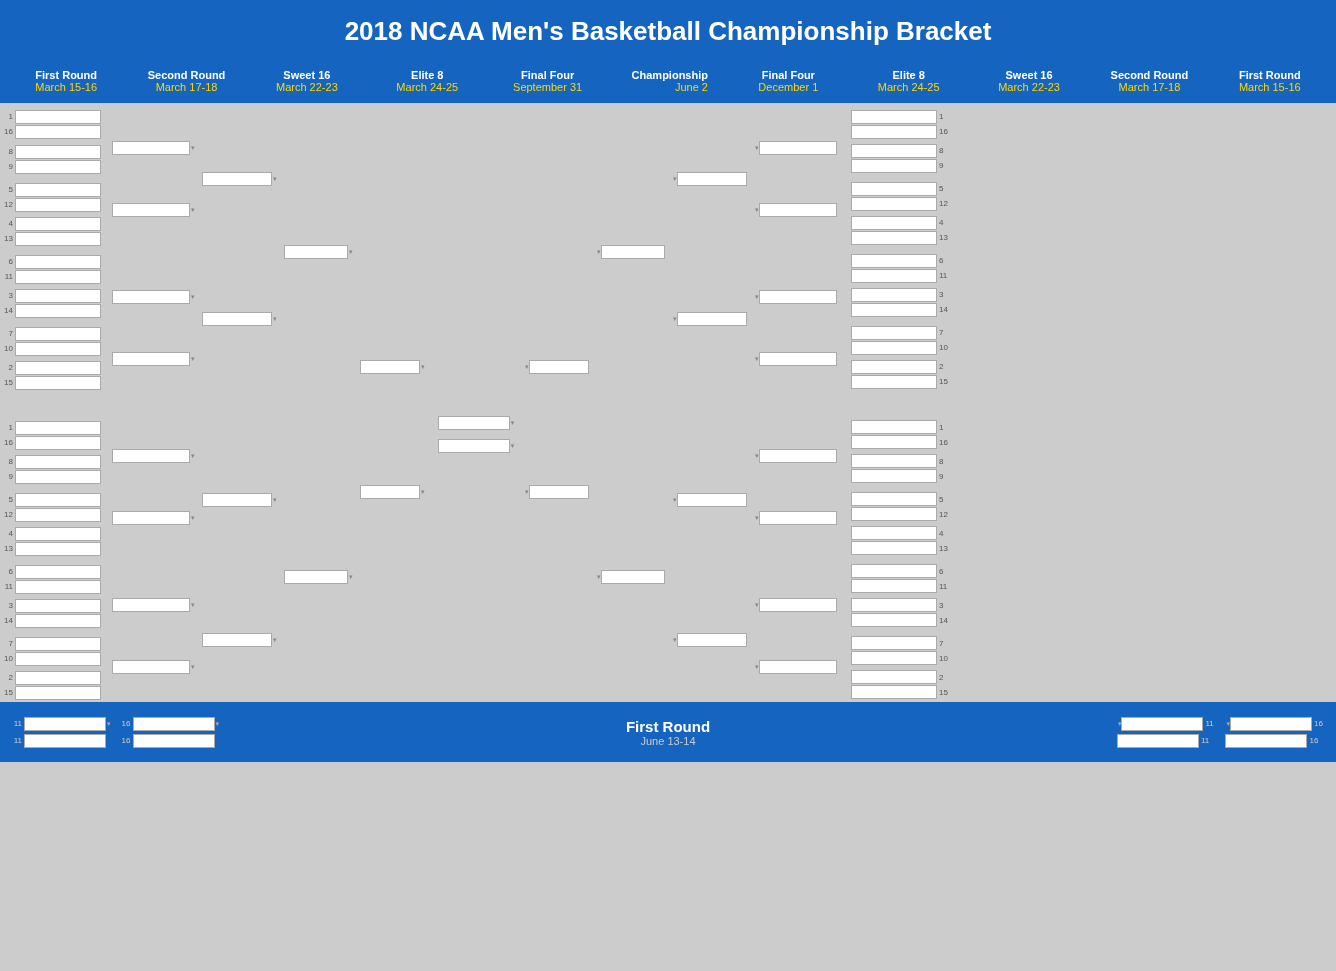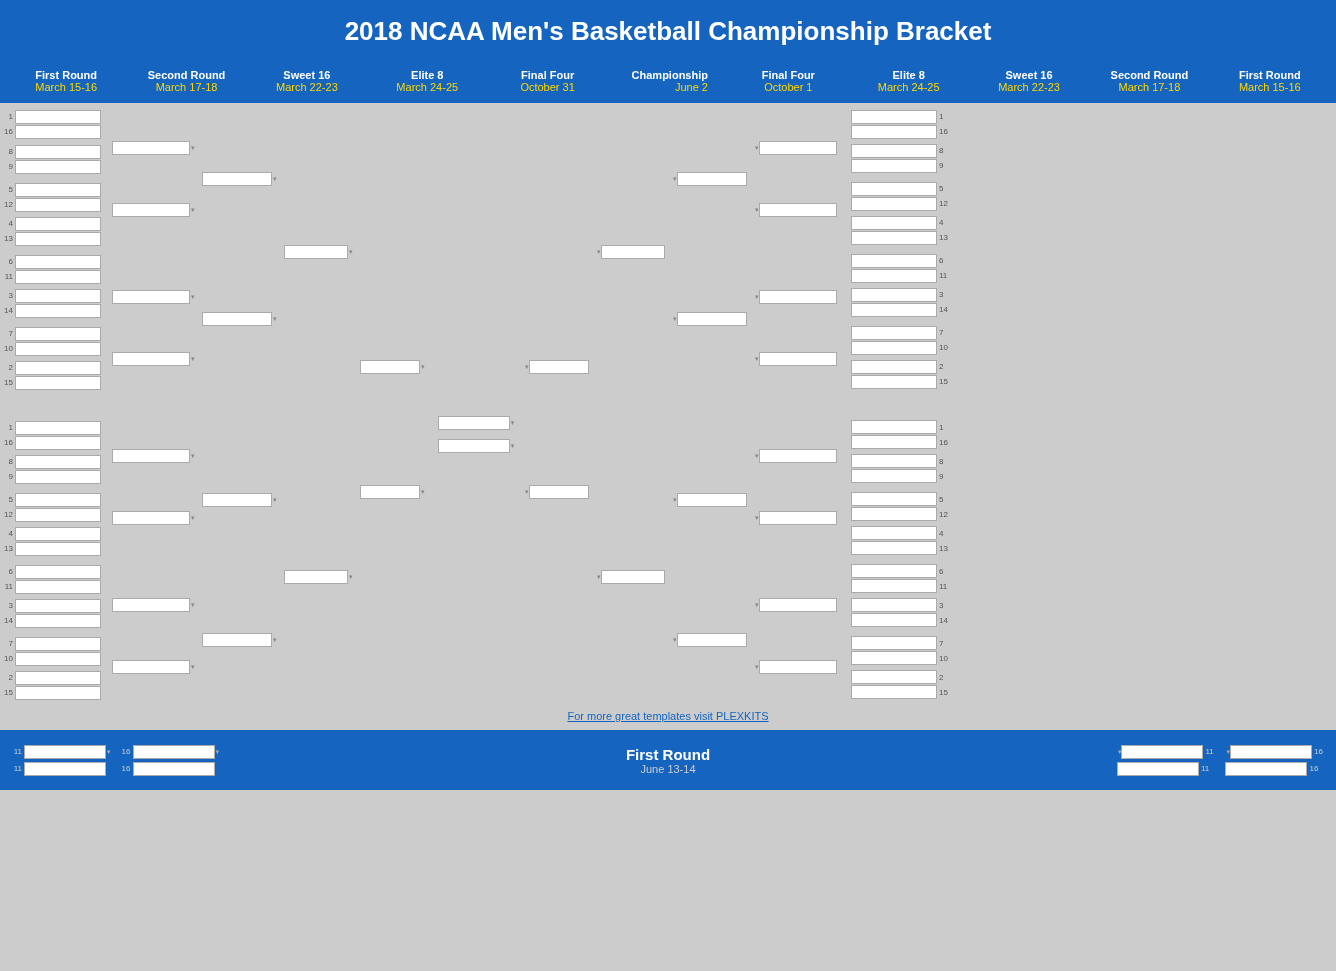--- a/index.html
+++ b/index.html
@@ -60,29 +60,29 @@
     <div style="text-align:center; min-width:80px;">
       <div style="color:white; font-weight:bold; font-size:11px;">Sweet 16</div>
       <div style="color:#FFD700; font-size:11px;">March 22-23</div>
     </div>
     <div style="text-align:center; min-width:80px;">
       <div style="color:white; font-weight:bold; font-size:11px;">Elite 8</div>
       <div style="color:#FFD700; font-size:11px;">March 24-25</div>
     </div>
     <div style="text-align:center; min-width:80px;">
       <div style="color:white; font-weight:bold; font-size:11px;">Final Four</div>
-      <div style="color:#FFD700; font-size:11px;">October 31</div>
+      <div style="color:#FFD700; font-size:11px;">September 31</div>
     </div>
     <div style="text-align:right; min-width:80px;">
       <div style="color:white; font-weight:bold; font-size:11px;">Championship</div>
       <div style="color:#FFD700; font-size:11px;">June 2</div>
     </div>
     <div style="text-align:center; min-width:80px;">
       <div style="color:white; font-weight:bold; font-size:11px;">Final Four</div>
-      <div style="color:#FFD700; font-size:11px;">October 1</div>
+      <div style="color:#FFD700; font-size:11px;">December 1</div>
     </div>
     <div style="text-align:center; min-width:80px;">
       <div style="color:white; font-weight:bold; font-size:11px;">Elite 8</div>
       <div style="color:#FFD700; font-size:11px;">March 24-25</div>
     </div>
     <div style="text-align:center; min-width:80px;">
       <div style="color:white; font-weight:bold; font-size:11px;">Sweet 16</div>
       <div style="color:#FFD700; font-size:11px;">March 22-23</div>
     </div>
     <div style="text-align:center; min-width:80px;">
@@ -713,23 +713,20 @@
             </div>
           <div class="ts-row" style="justify-content:flex-end;">
               <input type="text" style="width: 86px;">
               <span class="sn" style="text-align:left; padding-left:2px;">15</span>
             </div>
         </div>
       </div>
 
     </div>
 
-    <div style="text-align:center; padding:4px 0 6px; background:#cccccc;">
-      <a href="#" style="color:#1565C0; font-size:11px; text-decoration:underline;">For more great templates visit PLEXKITS</a>
-    </div>
   </div>
 
   <div id="footer" style="background:#1565C0; padding:8px 10px; display:flex; align-items:center; justify-content:space-between; min-height:60px;">
 
     <div style="display:flex; gap:8px; align-items:center;">
       <div style="display:flex; flex-direction:column; gap:2px;">
         <div class="ts-row">
           <span class="sn" style="color:#ccc; width:14px;">11</span>
           <input type="text" style="width: 82px; height: 14px; background: white; border: 1px solid rgb(170, 170, 170); font-size: 8px;">
           <span class="dda" style="color:#aaa;">▾</span>

